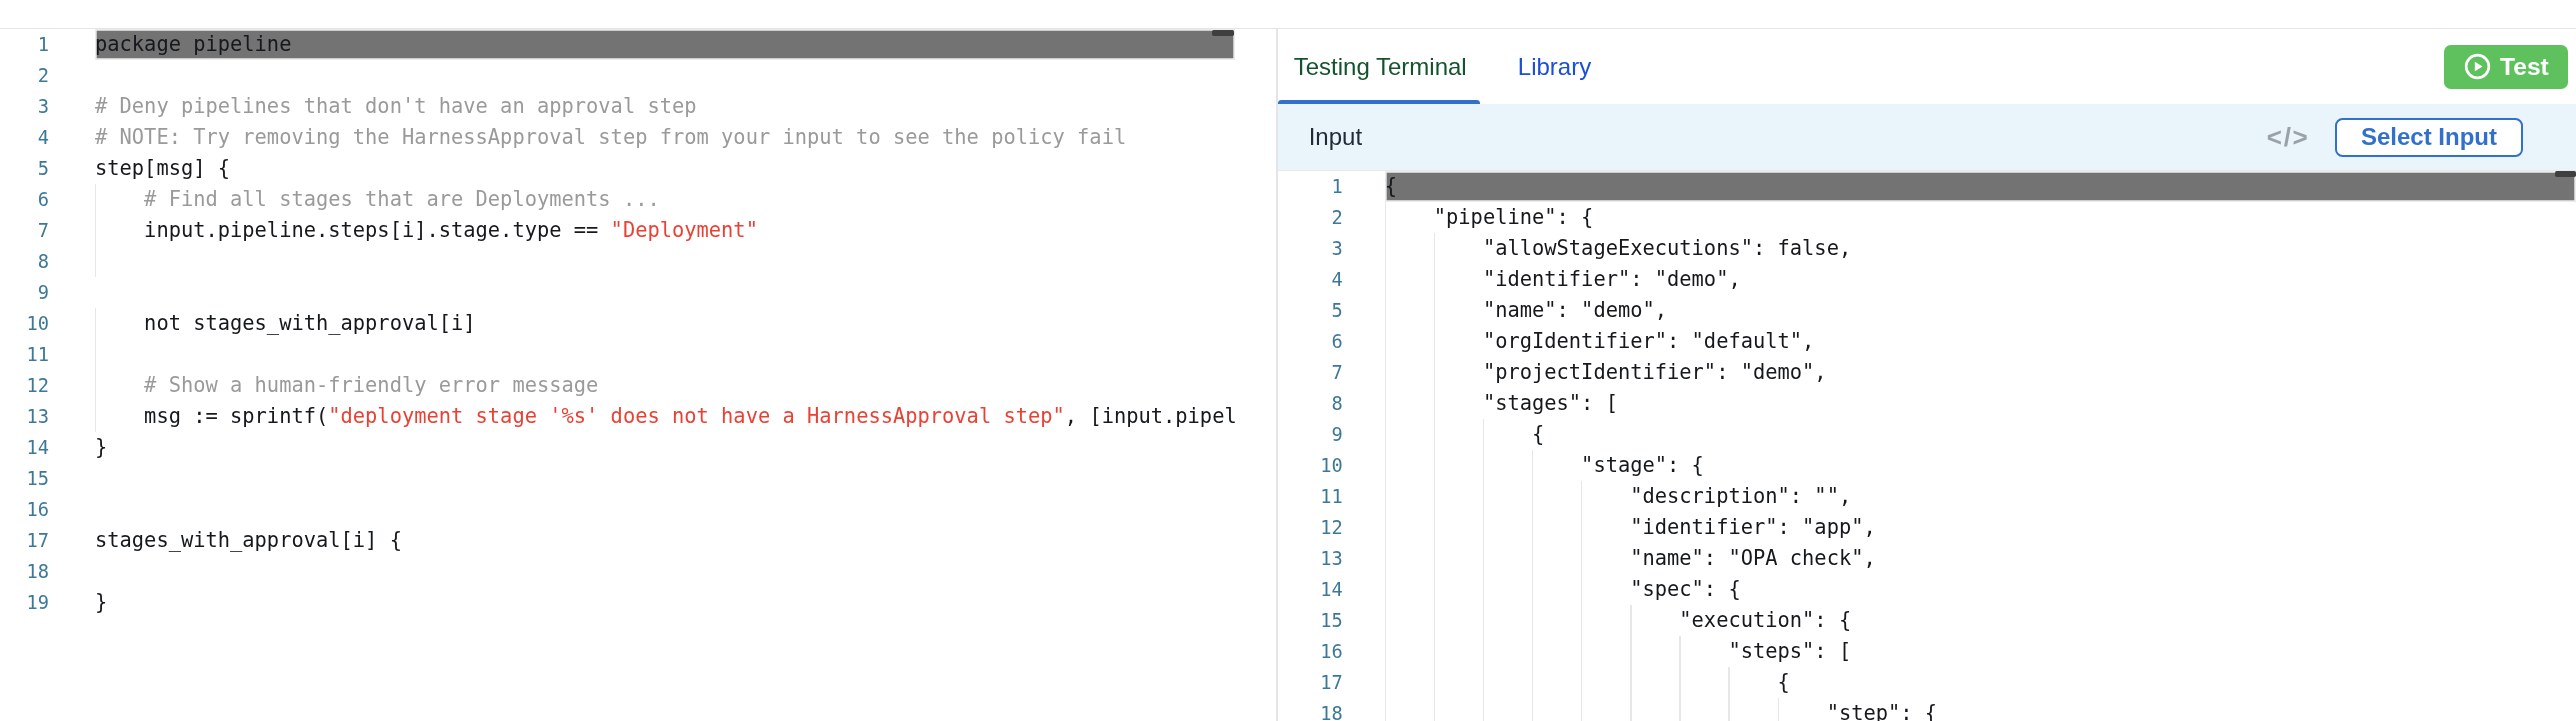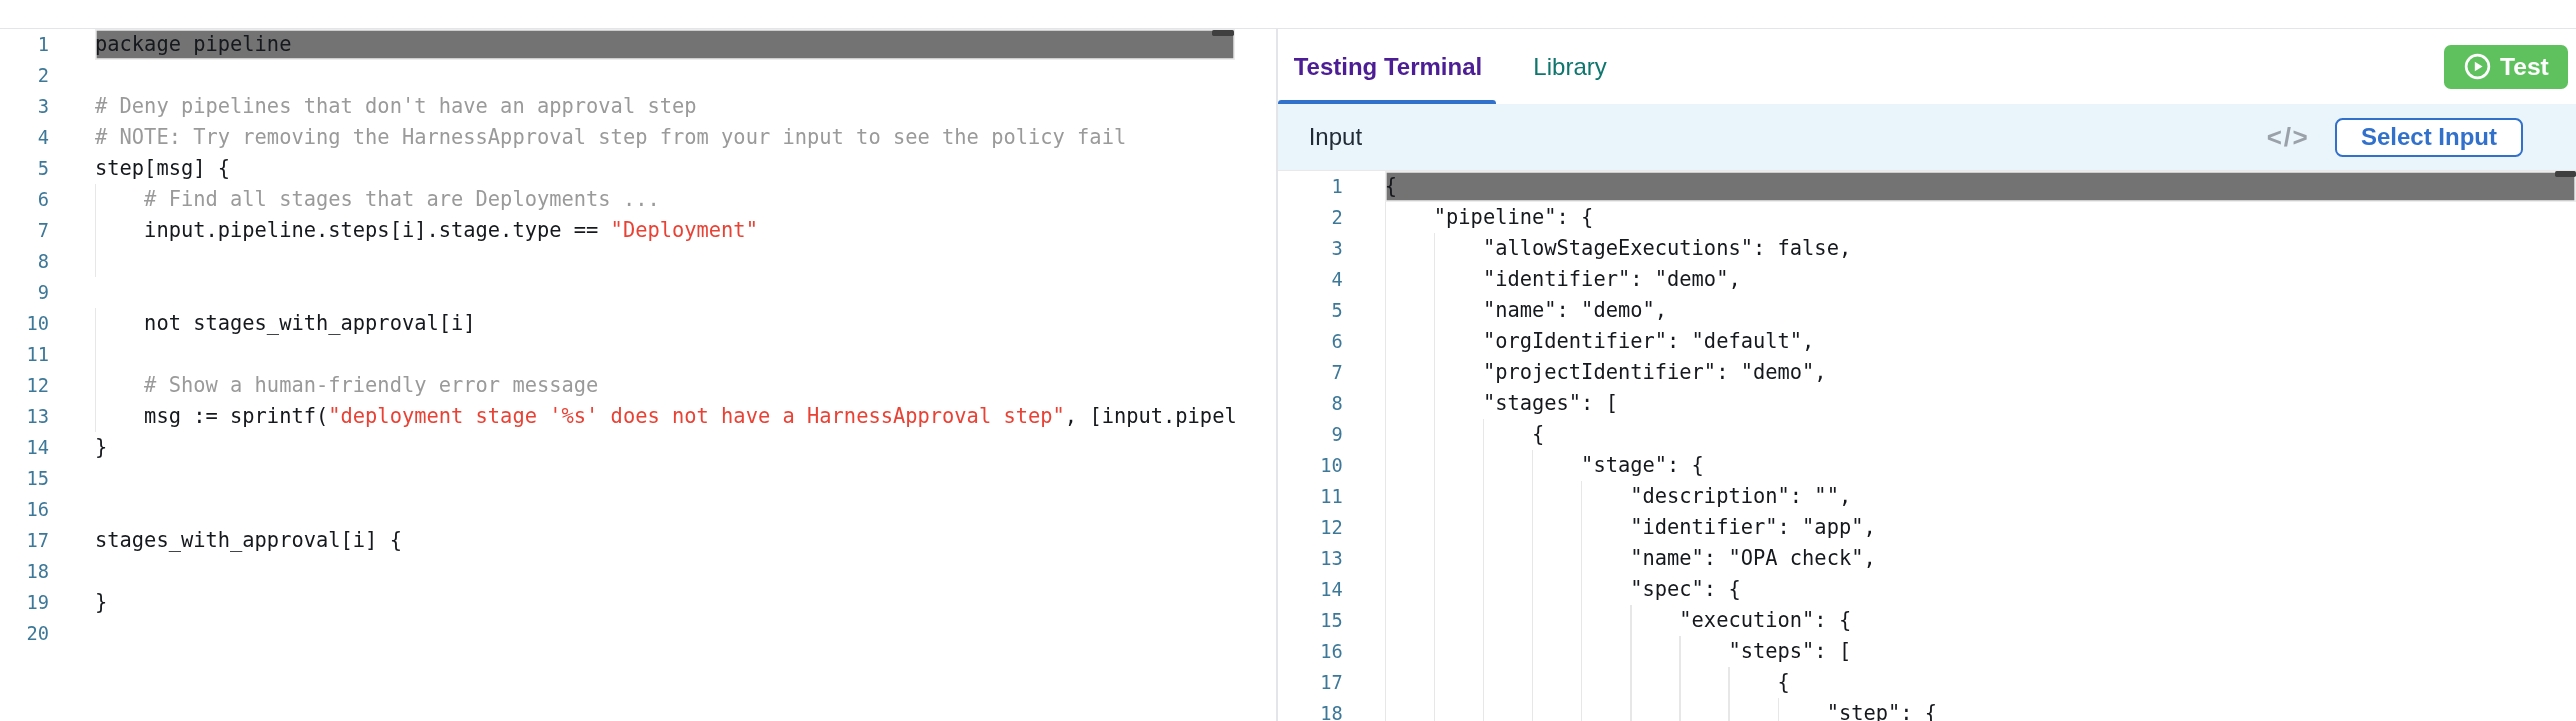--- a/index.html
+++ b/index.html
@@ -33,22 +33,22 @@
   .editor-left .line-text{margin-left:46px;margin-right:41px;}
 
   .editor-right .ln{width:65px;}
   .editor-right .line-text{margin-left:42px;}
 
   
   .right-pane{flex:1;display:flex;flex-direction:column;background:#fff;min-width:0;}
 
   .tabs-row{height:75px;display:flex;align-items:stretch;padding-right:8.5px;background:#fff;}
   .tab{display:flex;align-items:center;padding:0 13.6px;margin-right:24px;position:relative;
-       font-size:24px;color:#0f766e;cursor:pointer;}
-  .tab.active{font-weight:bold;color:#4c1d95;padding-left:16px;}
+       font-size:24px;color:#1d4ed8;cursor:pointer;}
+  .tab.active{font-weight:normal;color:#14532d;padding-left:16px;}
   .tab-underline{position:absolute;left:0;right:0;bottom:0;height:4.2px;border-radius:3.4px 3.4px 0 0;
        background:var(--primary-blue,#3273cc);}
 
   .test-btn{margin-left:auto;align-self:center;height:44px;display:flex;align-items:center;gap:8.5px;
        background:var(--test-green,#5ec15e);color:#fff;border:none;border-radius:6.8px;
        padding:0 18.7px;font-family:"Liberation Sans",sans-serif;font-size:24.6px;font-weight:bold;cursor:pointer;}
   .test-btn svg{display:block;}
 
   .input-bar{height:66px;background:var(--input-bar-bg,#eaf5fb);display:flex;align-items:center;
        padding:0 53px 0 31px;}
@@ -135,24 +135,20 @@
         <div class="row">
           <span class="ln">17</span>
           <span class="line-text"><span class="tok-code">stages_with_approval[i] {</span></span>
         </div>
         <div class="row">
           <span class="ln">18</span>
         </div>
         <div class="row">
           <span class="ln">19</span>
           <span class="line-text"><span class="tok-code">}</span></span>
-        </div>
-        <div class="row">
-          <span class="ln">20</span>
-          <span class="line-text"></span>
         </div>
       </div>
     <div class="mini-dash"></div>
   </div>
 
   <div class="v-divider"></div>
 
   <div class="right-pane">
 
     <div class="tabs-row">

